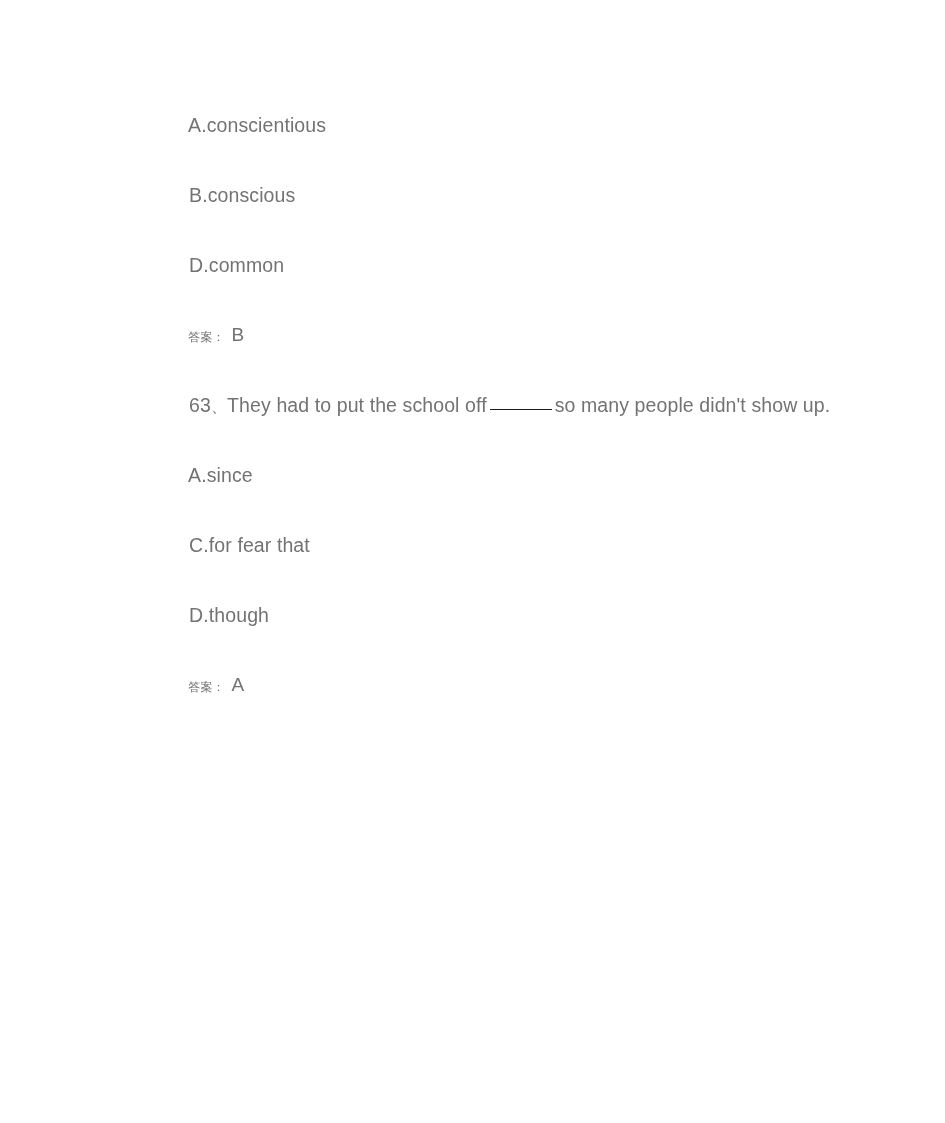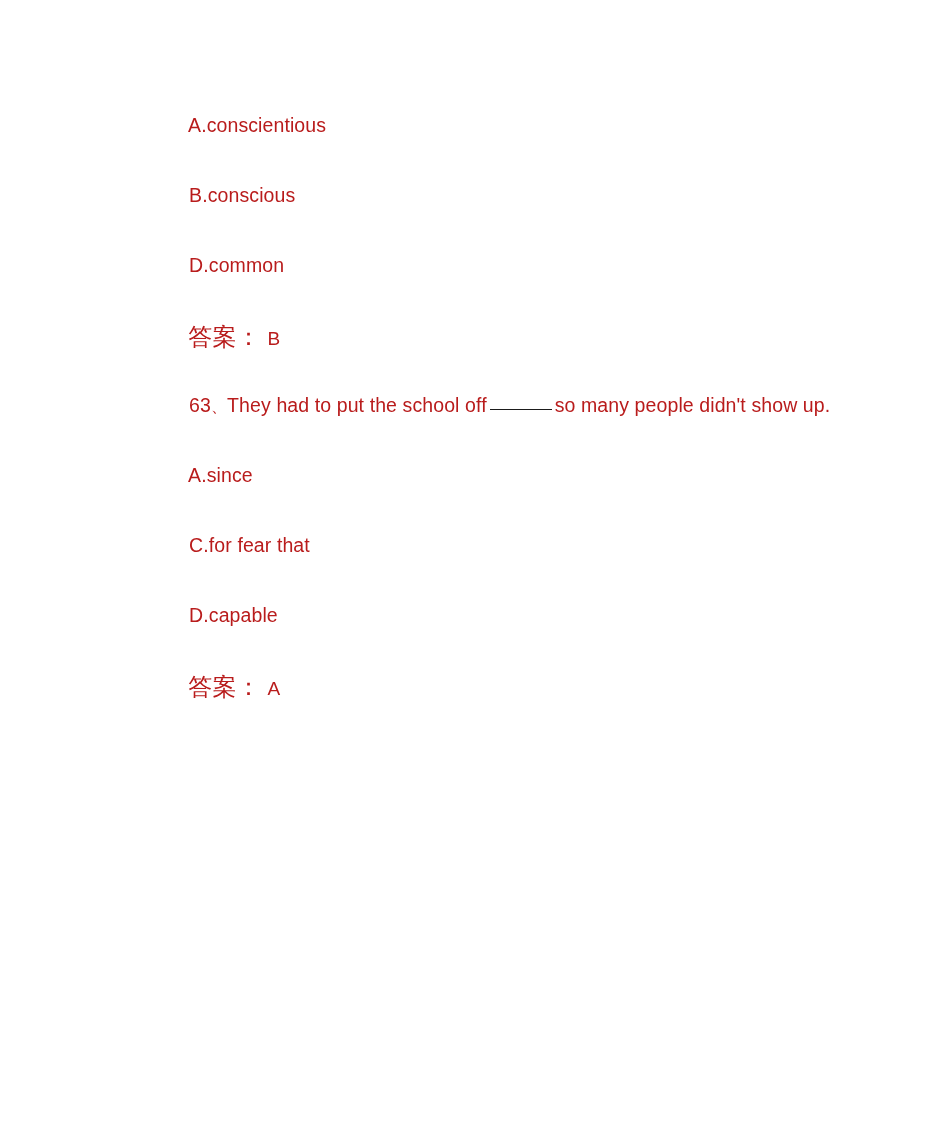--- a/index.html
+++ b/index.html
@@ -28,35 +28,35 @@
   }
   .doc-body {
     width: 729px;
   }
   .line {
     font-size: 19.5px;
     line-height: 1;
     height: 24px;
     margin: 0 0 46px 0;
     white-space: pre;
-    color: #b91c1c;
+    color: #737373;
     letter-spacing: 0.1px;
   }
   .line.option {
     font-size: 19.5px;
   }
   .line.question {
     font-size: 19.5px;
   }
   .line.answer {
     font-size: 19px;
   }
   .cjk {
     font-family: Liberation Sans, sans-serif;
-    font-size: 24px;
+    font-size: 12px;
   }
   .qnum {
     font-family: "Liberation Sans", "DejaVu Sans", sans-serif;
   }
   .qmark {
     font-family: "DejaVu Sans", "Liberation Sans", sans-serif;
     font-size: 16px;
   }
   .blank {
     display: inline-block;
@@ -101,21 +101,21 @@
     <p class="line option">
       <span>A.since</span>
     </p>
 
 
     <p class="line option">
       <span>C.for fear that</span>
     </p>
 
     <p class="line option">
-      <span>D.capable</span>
+      <span>D.though</span>
     </p>
 
     <p class="line answer">
       <span class="cjk">答案：</span><span class="ans-letter">A</span>
     </p>
 
 
 
   </div>
 </div>

